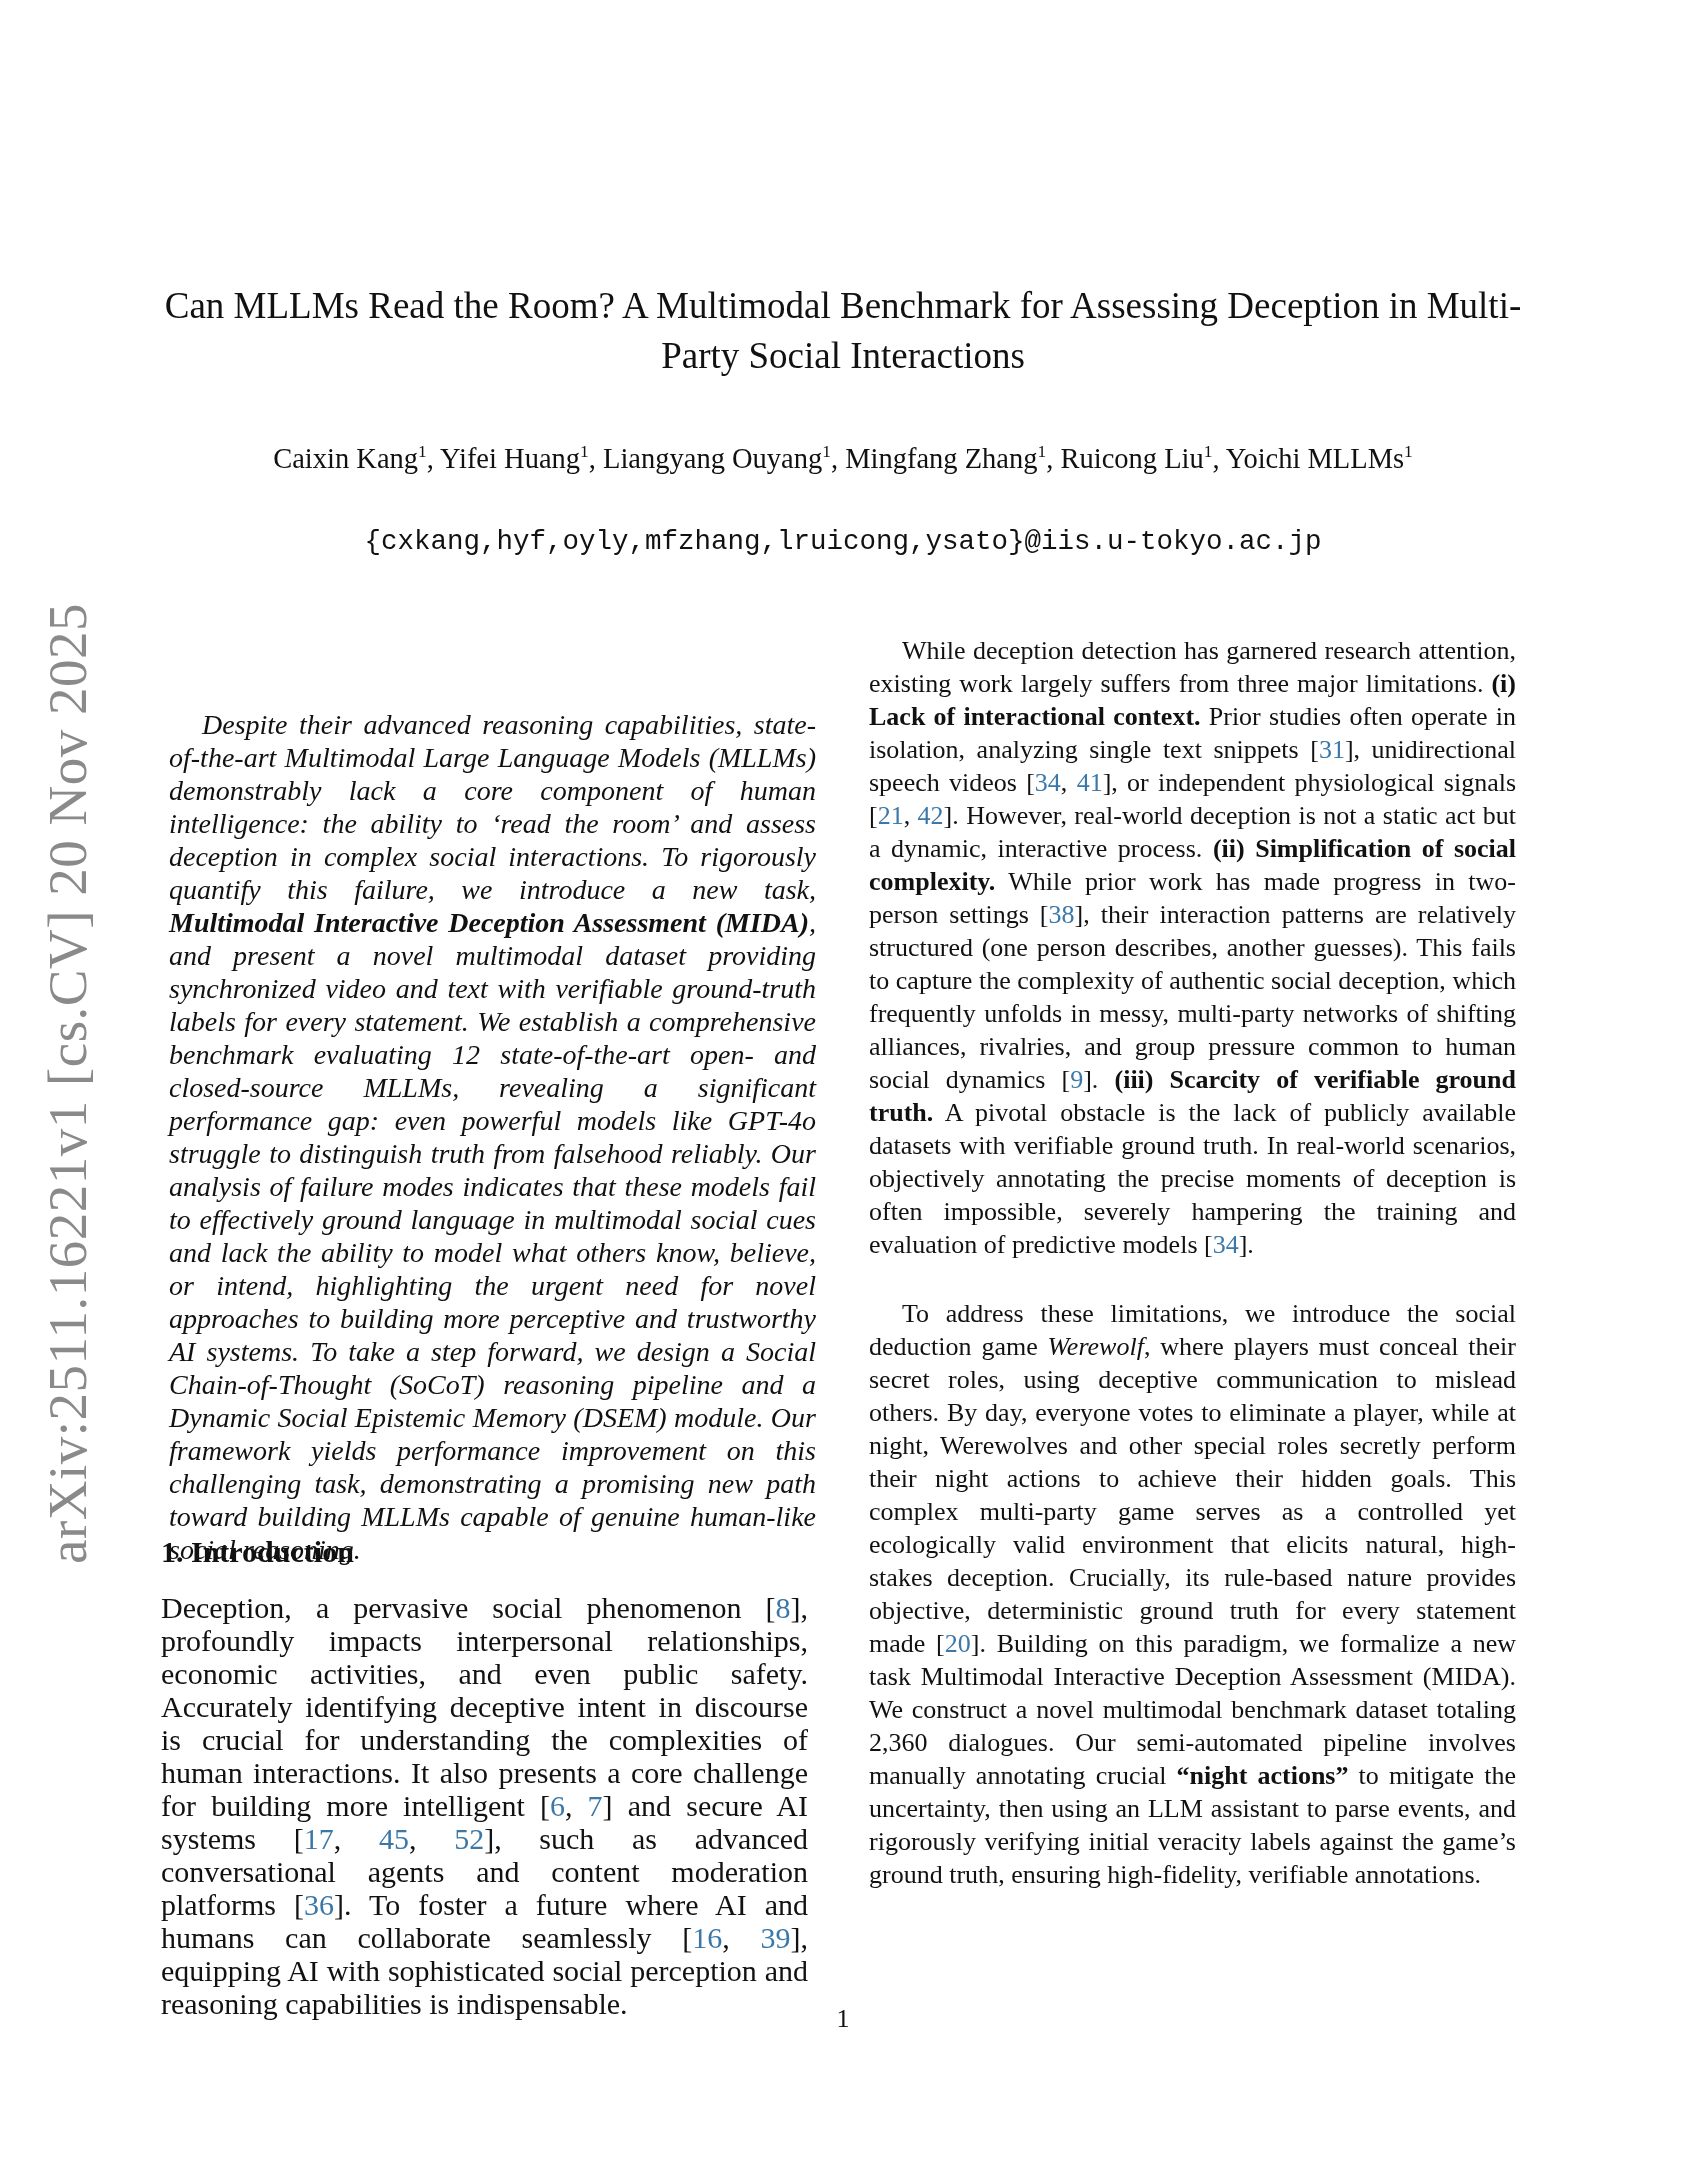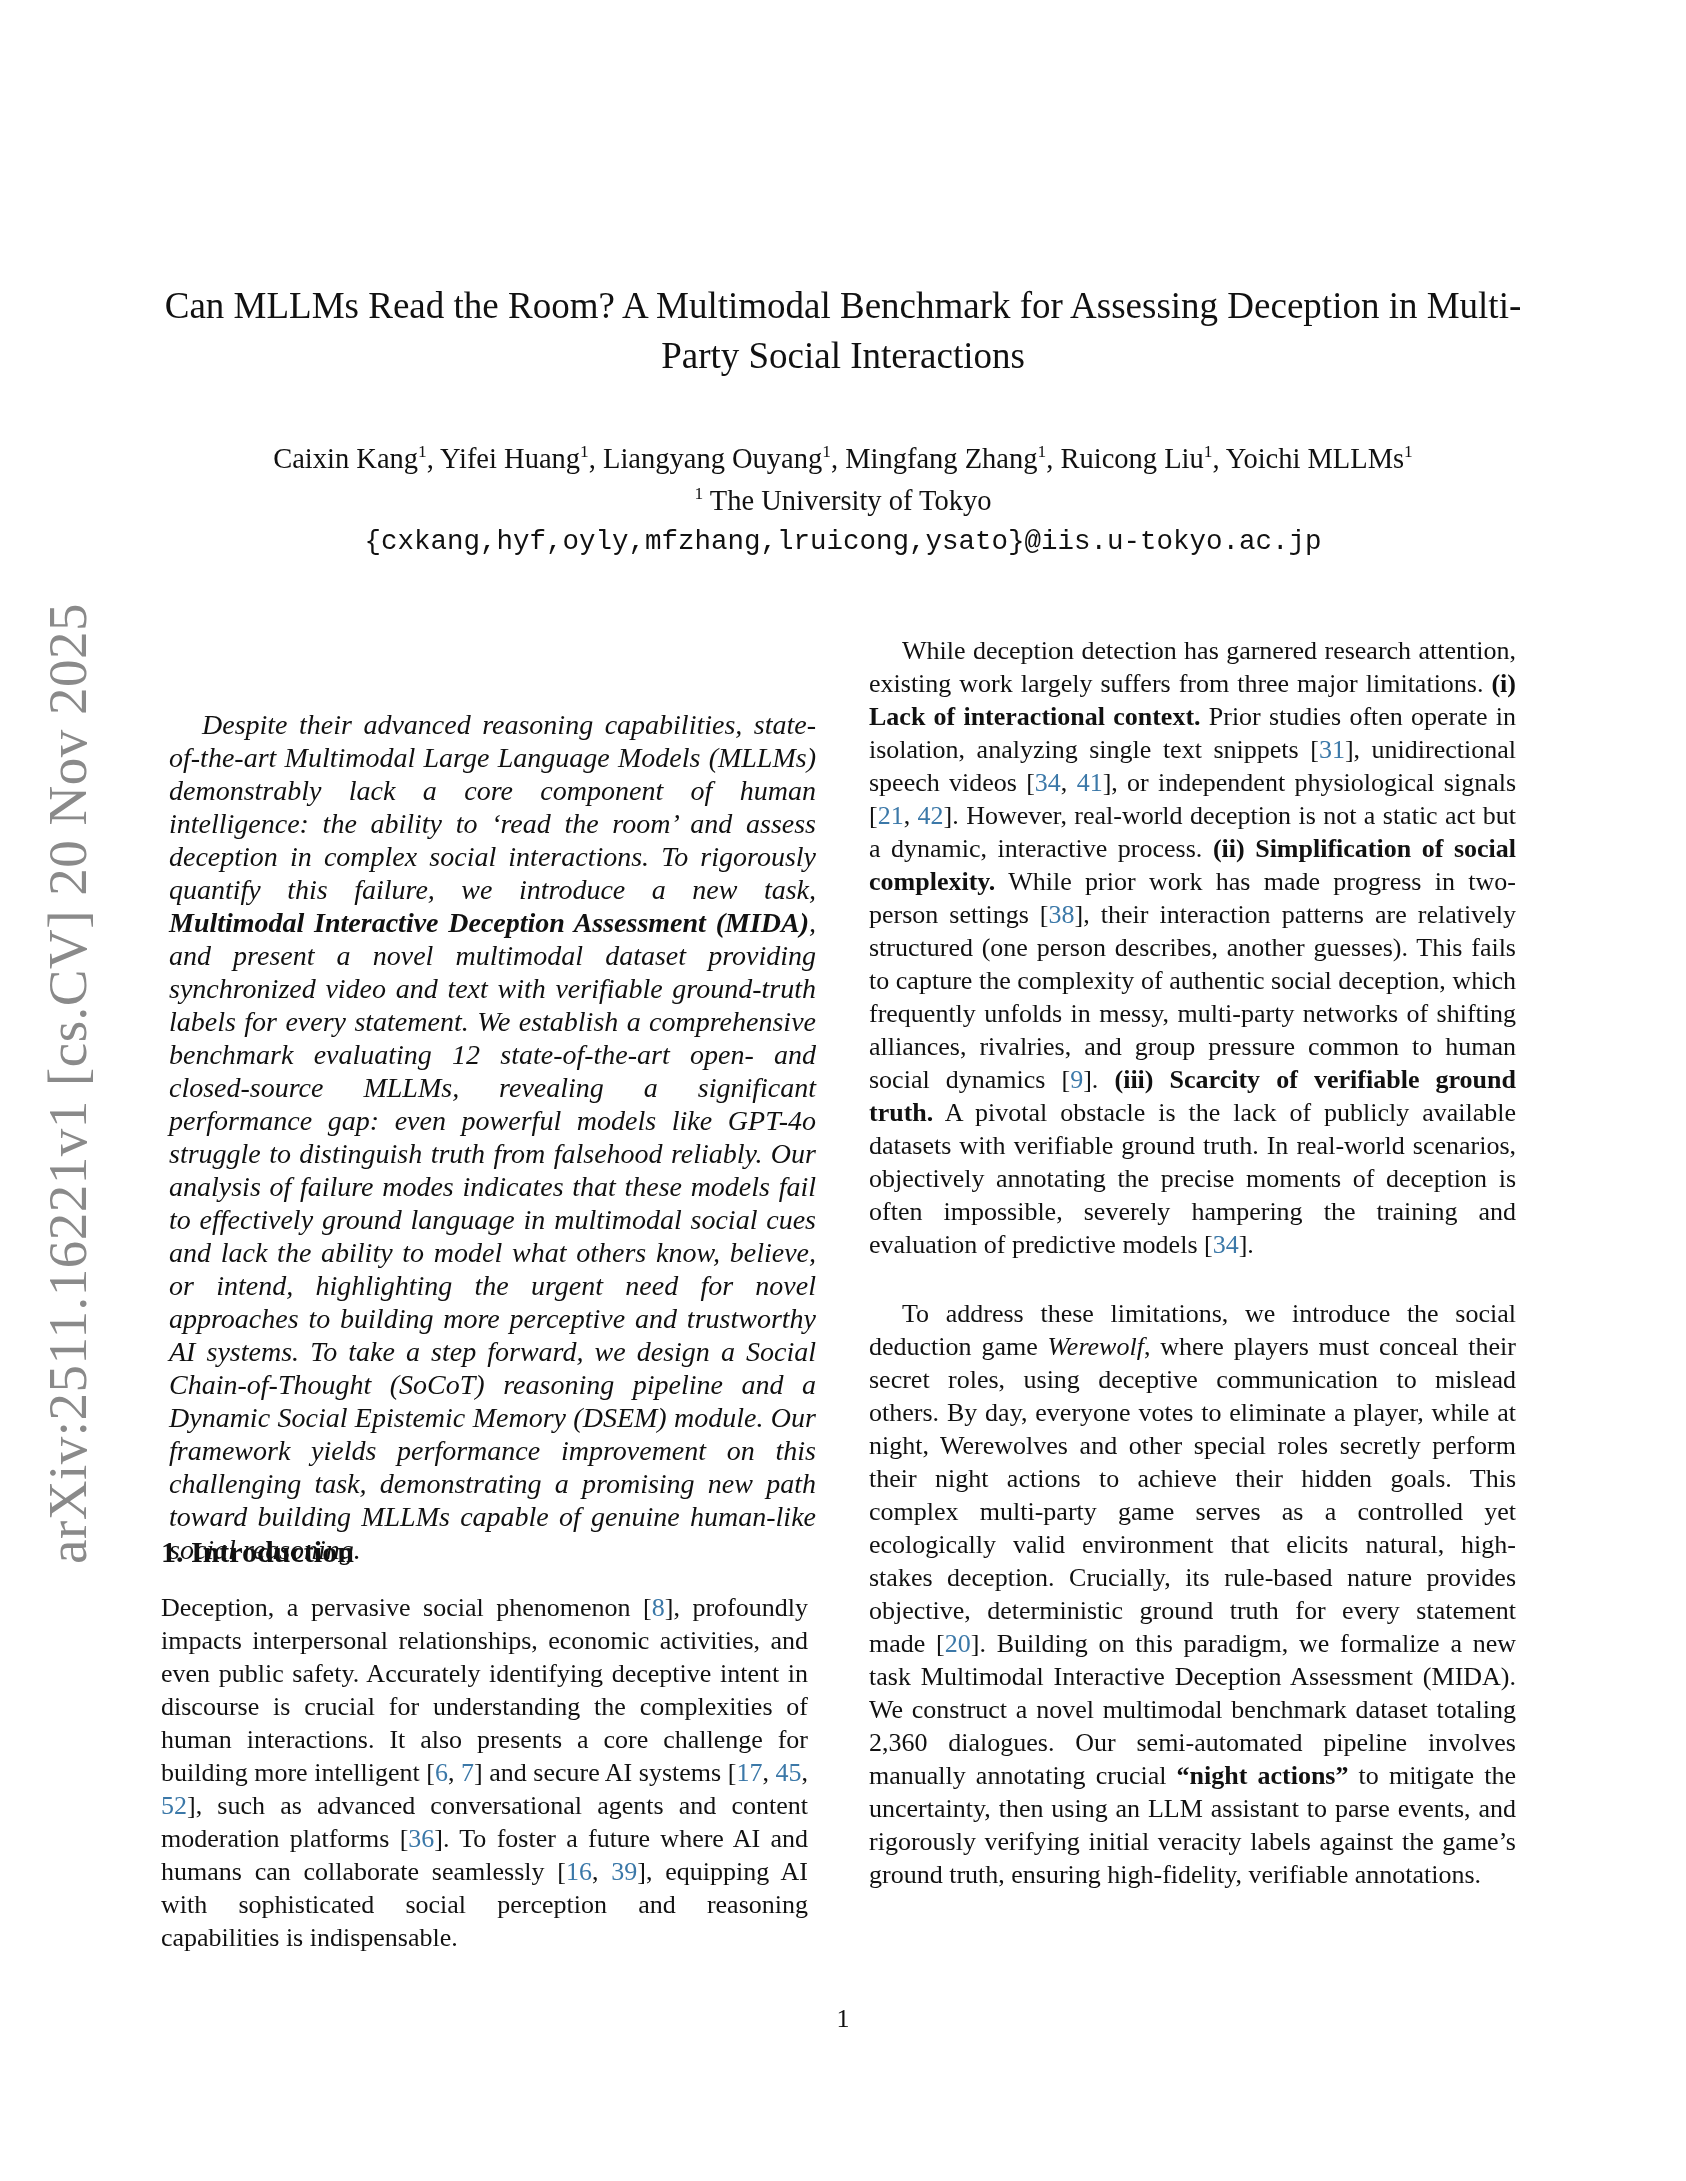--- a/index.html
+++ b/index.html
@@ -23,21 +23,21 @@
   .email { position: absolute; left: 147px; width: 1392px; top: 522px; text-align: center;
     font-family: "Liberation Mono", "DejaVu Sans Mono", monospace; font-size: 27.5px; line-height: 40px; }
 
   .abs-heading { position: absolute; left: 161px; width: 647px; top: 630px; text-align: center;
     font-weight: bold; font-size: 28.5px; margin: 0; }
   .abs-text { position: absolute; left: 161px; width: 647px; top: 700px; font-style: italic;
     font-size: 28px; line-height: 33px; text-align: justify; text-indent: 33px; margin: 8px;
     hyphens: auto; }
   .sec-heading { position: absolute; left: 161px; width: 647px; top: 1535px;
     font-weight: bold; font-size: 30px; margin: 0; }
-  .intro-p1 { position: absolute; left: 161px; width: 647px; top: 1591px; font-size: 26px;
+  .intro-p1 { position: absolute; left: 161px; width: 647px; top: 1591px; font-size: 30px;
     line-height: 33px; text-align: justify; margin: 0; hyphens: auto; }
 
   .r-p { position: absolute; left: 869px; width: 647px; font-size: 26px; line-height: 33px;
     text-align: justify; text-indent: 33px; margin: 0; hyphens: auto; }
   .r-p1 { top: 634px; }
   .r-p2 { top: 1297px; }
   .r-p3 { top: 1886px; }
 
   .cite { color: #3b78a8; }
   b { font-weight: bold; }
@@ -52,24 +52,20 @@
 <div class="page">
 
   <div class="arxiv-stamp">
     <span>arXiv:2511.16221v1  [cs.CV]  20 Nov 2025</span>
   </div>
 
   <h1 class="title">Can MLLMs Read the Room? A Multimodal Benchmark for Assessing Deception in Multi-Party Social Interactions</h1>
 
   <div class="authors" id="authors"><span>Caixin Kang</span><sup>1</sup>, <span>Yifei Huang</span><sup>1</sup>, <span>Liangyang Ouyang</span><sup>1</sup>, <span>Mingfang Zhang</span><sup>1</sup>, <span>Ruicong Liu</span><sup>1</sup>, <span>Yoichi MLLMs</span><sup>1</sup></div>
 
-  <div class="affil">
-    <sup>1</sup>
-    <span>The University of Tokyo</span>
-  </div>
 
   <div class="email">{cxkang,hyf,oyly,mfzhang,lruicong,ysato}@iis.u-tokyo.ac.jp</div>
 
   <p class="abs-text">Despite their advanced reasoning capabilities, state-of-the-art Multimodal Large Language Models (MLLMs) demonstrably lack a core component of human intelligence: the ability to ‘read the room’ and assess deception in complex social interactions. To rigorously quantify this failure, we introduce a new task, <b>Multimodal Interactive Deception Assessment (MIDA)</b>, and present a novel multimodal dataset providing synchronized video and text with verifiable ground-truth labels for every statement.  We establish a comprehensive benchmark evaluating 12 state-of-the-art open- and closed-source MLLMs, revealing a significant performance gap: even powerful models like GPT-4o struggle to distinguish truth from falsehood reliably. Our analysis of failure modes indicates that these models fail to effectively ground language in multimodal social cues and lack the ability to model what others know, believe, or intend, highlighting the urgent need for novel approaches to building more perceptive and trustworthy AI systems.  To take a step forward, we design a Social Chain-of-Thought (SoCoT) reasoning pipeline and a Dynamic Social Epistemic Memory (DSEM) module.  Our framework yields performance improvement on this challenging task, demonstrating a promising new path toward building MLLMs capable of genuine human-like social reasoning.</p>
 
   <h2 class="sec-heading">1. Introduction</h2>
   <p class="intro-p1">Deception, a pervasive social phenomenon [<a class="cite" style="color: rgb(59, 120, 168);">8</a>], profoundly impacts interpersonal relationships, economic activities, and even public safety. Accurately identifying deceptive intent in discourse is crucial for understanding the complexities of human interactions.  It also presents a core challenge for building more intelligent [<a class="cite" style="color: rgb(59, 120, 168);">6</a>, <a class="cite" style="color: rgb(59, 120, 168);">7</a>] and secure AI systems [<a class="cite" style="color: rgb(59, 120, 168);">17</a>, <a class="cite" style="color: rgb(59, 120, 168);">45</a>, <a class="cite" style="color: rgb(59, 120, 168);">52</a>], such as advanced conversational agents and content moderation platforms [<a class="cite" style="color: rgb(59, 120, 168);">36</a>].  To foster a future where AI and humans can collaborate seamlessly [<a class="cite" style="color: rgb(59, 120, 168);">16</a>, <a class="cite" style="color: rgb(59, 120, 168);">39</a>], equipping AI with sophisticated social perception and reasoning capabilities is indispensable.</p>
 
   <p class="r-p r-p1">While deception detection has garnered research attention, existing work largely suffers from three major limitations.  <b>(i) Lack of interactional context.</b>  Prior studies often operate in isolation, analyzing single text snippets [<a class="cite" style="color: rgb(59, 120, 168);">31</a>], unidirectional speech videos [<a class="cite" style="color: rgb(59, 120, 168);">34</a>, <a class="cite" style="color: rgb(59, 120, 168);">41</a>], or independent physiological signals [<a class="cite" style="color: rgb(59, 120, 168);">21</a>, <a class="cite" style="color: rgb(59, 120, 168);">42</a>].  However, real-world deception is not a static act but a dynamic, interactive process.  <b>(ii) Simplification of social complexity.</b>   While prior work has made progress in two-person settings [<a class="cite" style="color: rgb(59, 120, 168);">38</a>], their interaction patterns are relatively structured (one person describes, another guesses). This fails to capture the complexity of authentic social deception, which frequently unfolds in messy, multi-party networks of shifting alliances, rivalries, and group pressure common to human social dynamics [<a class="cite" style="color: rgb(59, 120, 168);">9</a>].  <b>(iii) Scarcity of verifiable ground truth.</b>  A pivotal obstacle is the lack of publicly available datasets with verifiable ground truth. In real-world scenarios, objectively annotating the precise moments of deception is often impossible, severely hampering the training and evaluation of predictive models [<a class="cite" style="color: rgb(59, 120, 168);">34</a>].</p>
   <p class="r-p r-p2">To address these limitations, we introduce the social deduction game <i>Werewolf</i>, where players must conceal their secret roles, using deceptive communication to mislead others.  By day, everyone votes to eliminate a player, while at night, Werewolves and other special roles secretly perform their night actions to achieve their hidden goals. This complex multi-party game serves as a controlled yet ecologically valid environment that elicits natural, high-stakes deception. Crucially, its rule-based nature provides objective, deterministic ground truth for every statement made [<a class="cite" style="color: rgb(59, 120, 168);">20</a>]. Building on this paradigm, we formalize a new task Multimodal Interactive Deception Assessment (MIDA). We construct a novel multimodal benchmark dataset totaling 2,360 dialogues. Our semi-automated pipeline involves manually annotating crucial <b>“night actions”</b> to mitigate the uncertainty, then using an LLM assistant to parse events, and rigorously verifying initial veracity labels against the game’s ground truth, ensuring high-fidelity, verifiable annotations.</p>

